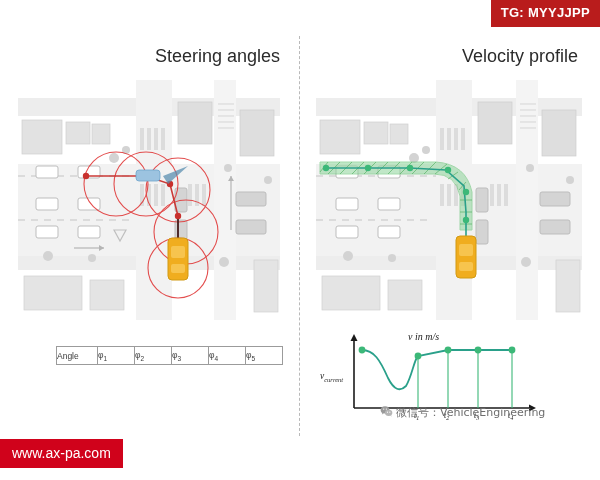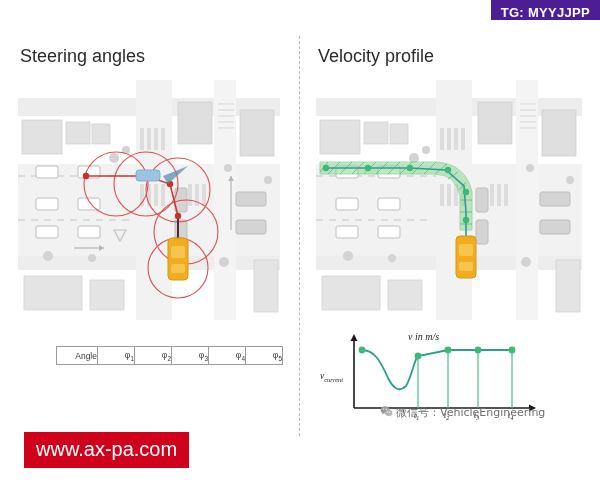--- a/index.html
+++ b/index.html
@@ -19,47 +19,46 @@
     left: 0; top: 0;
     width: 600px;
     height: 480px;
     background: #ffffff;
   }
   
   .tg-badge {
     position: absolute;
     right: 0;
     top: 0;
-    background: #4c1d95;
+    background: #b91c1c;
     color: #ffffff;
     font-size: 13px;
     font-weight: bold;
-    padding: 5px 10px 0 10px;
+    padding: 5px 10px 7px 10px;
     letter-spacing: 0.3px;
     font-family: "Liberation Sans", sans-serif;
   }
   
   .wm-badge {
     position: absolute;
     left: 0;
     bottom: 12px;
     background: #d0021b;
     color: #ffffff;
-    font-size: 20px;
+    font-size: 14px;
     padding: 6px 12px 7px 12px;
     font-family: "Liberation Sans", sans-serif;
-    margin-left: 24px;
   }
   
   .panel-title {
     position: absolute;
     font-size: 18px;
     color: #2b2b2b;
     font-family: "Liberation Sans", sans-serif;
-    text-align: left;
+    text-align: right;
     width: 260px;
   }
   #title-left  { left: 20px;  top: 46px; }
   #title-right { left: 318px; top: 46px; }
 
   
   .divider {
     position: absolute;
     left: 299px;
     top: 36px;
@@ -83,21 +82,21 @@
     top: 346px;
     border-collapse: collapse;
     font-size: 8.5px;
     color: #3a3a3a;
     font-family: "Liberation Sans", sans-serif;
   }
   .angle-table td {
     border: 1px solid #9b9b9b;
     width: 36px;
     height: 17px;
-    text-align: right;
+    text-align: left;
     vertical-align: middle;
     padding: 0;
   }
   .angle-table td.label-cell { width: 40px; }
   .angle-table sub { font-size: 6.5px; }
 
   
   #vchart {
     position: absolute;
     left: 322px;

